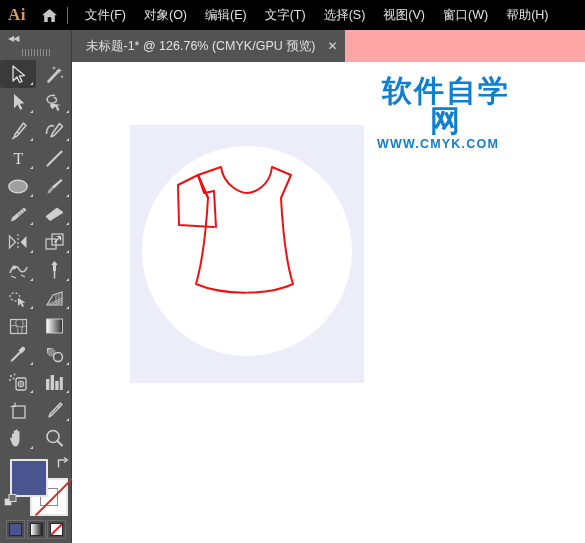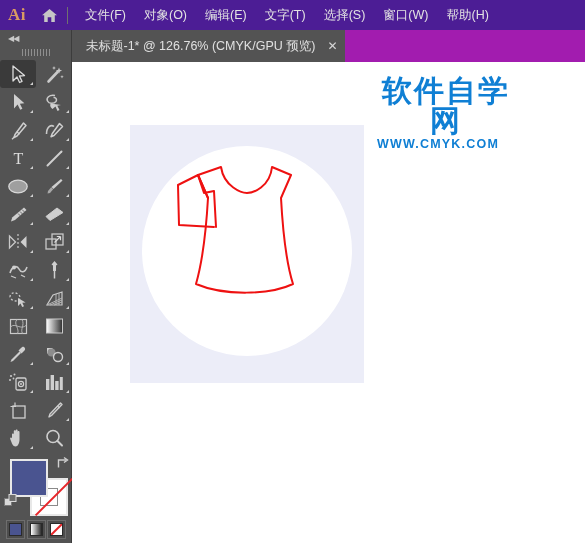--- a/index.html
+++ b/index.html
@@ -7,39 +7,39 @@
     width:585px;height:543px;overflow:hidden;
     background:#ffffff;
     font-family:"Liberation Sans","DejaVu Sans",sans-serif;
     -webkit-font-smoothing:antialiased;
   }
   #app{position:relative;width:585px;height:543px;overflow:hidden;background:#ffffff;}
 
   
   .menubar{
     position:absolute;left:0;top:0;width:585px;height:30px;
-    background:#4c1d95;display:flex;align-items:center;
+    background:#000000;display:flex;align-items:center;
   }
   .ai-logo{
     width:34px;height:30px;display:flex;align-items:center;justify-content:center;
     color:#d99a63;font-size:17px;font-weight:bold;letter-spacing:.5px;
     font-family:"Liberation Serif","DejaVu Serif",serif;
   }
   .home-btn{width:30px;height:30px;display:flex;align-items:center;justify-content:center;}
   .home-btn svg{display:block;}
   .mb-sep{width:1px;height:17px;background:#707070;margin:0 8px 0 3px;}
   .menu-item{
     color:#e3e3e3;font-size:12.5px;padding:0 9px;height:30px;
     display:flex;align-items:center;white-space:nowrap;cursor:default;
   }
 
   
   .tabbar{
     position:absolute;left:72px;top:30px;width:513px;height:32px;
-    background:#a21caf;display:flex;align-items:flex-end;
+    background:#fca5a5;display:flex;align-items:flex-end;
   }
   .doc-tab{
     height:32px;background:#535353;display:flex;align-items:center;
     padding:0 0 0 14px;box-sizing:border-box;
   }
   .doc-tab-title{color:#e0e0e0;font-size:12.5px;white-space:nowrap;}
   .doc-tab-close{
     width:26px;height:32px;display:flex;align-items:center;justify-content:center;
     color:#d8d8d8;font-size:12px;margin-left:4px;
   }
@@ -148,20 +148,21 @@
       <svg width="17" height="15" viewBox="0 0 17 15">
         <path d="M8.5 1 L16 7.2 L13.8 7.2 L13.8 14 L10.3 14 L10.3 9.3 L6.7 9.3 L6.7 14 L3.2 14 L3.2 7.2 L1 7.2 Z" fill="#c6c6c6"></path>
       </svg>
     </div>
     <div class="mb-sep"></div>
     <div class="menu-item">文件(F)</div>
     <div class="menu-item">对象(O)</div>
     <div class="menu-item">编辑(E)</div>
     <div class="menu-item">文字(T)</div>
     <div class="menu-item">选择(S)</div>
+    <div class="menu-item">视图(V)</div>
     <div class="menu-item">窗口(W)</div>
     <div class="menu-item">帮助(H)</div>
   </div>
 
   <div class="tabbar">
     <div class="doc-tab">
       <span class="doc-tab-title">未标题-1* @ 126.76% (CMYK/GPU 预览)</span>
       <span class="doc-tab-close">✕</span>
     </div>
   </div>

